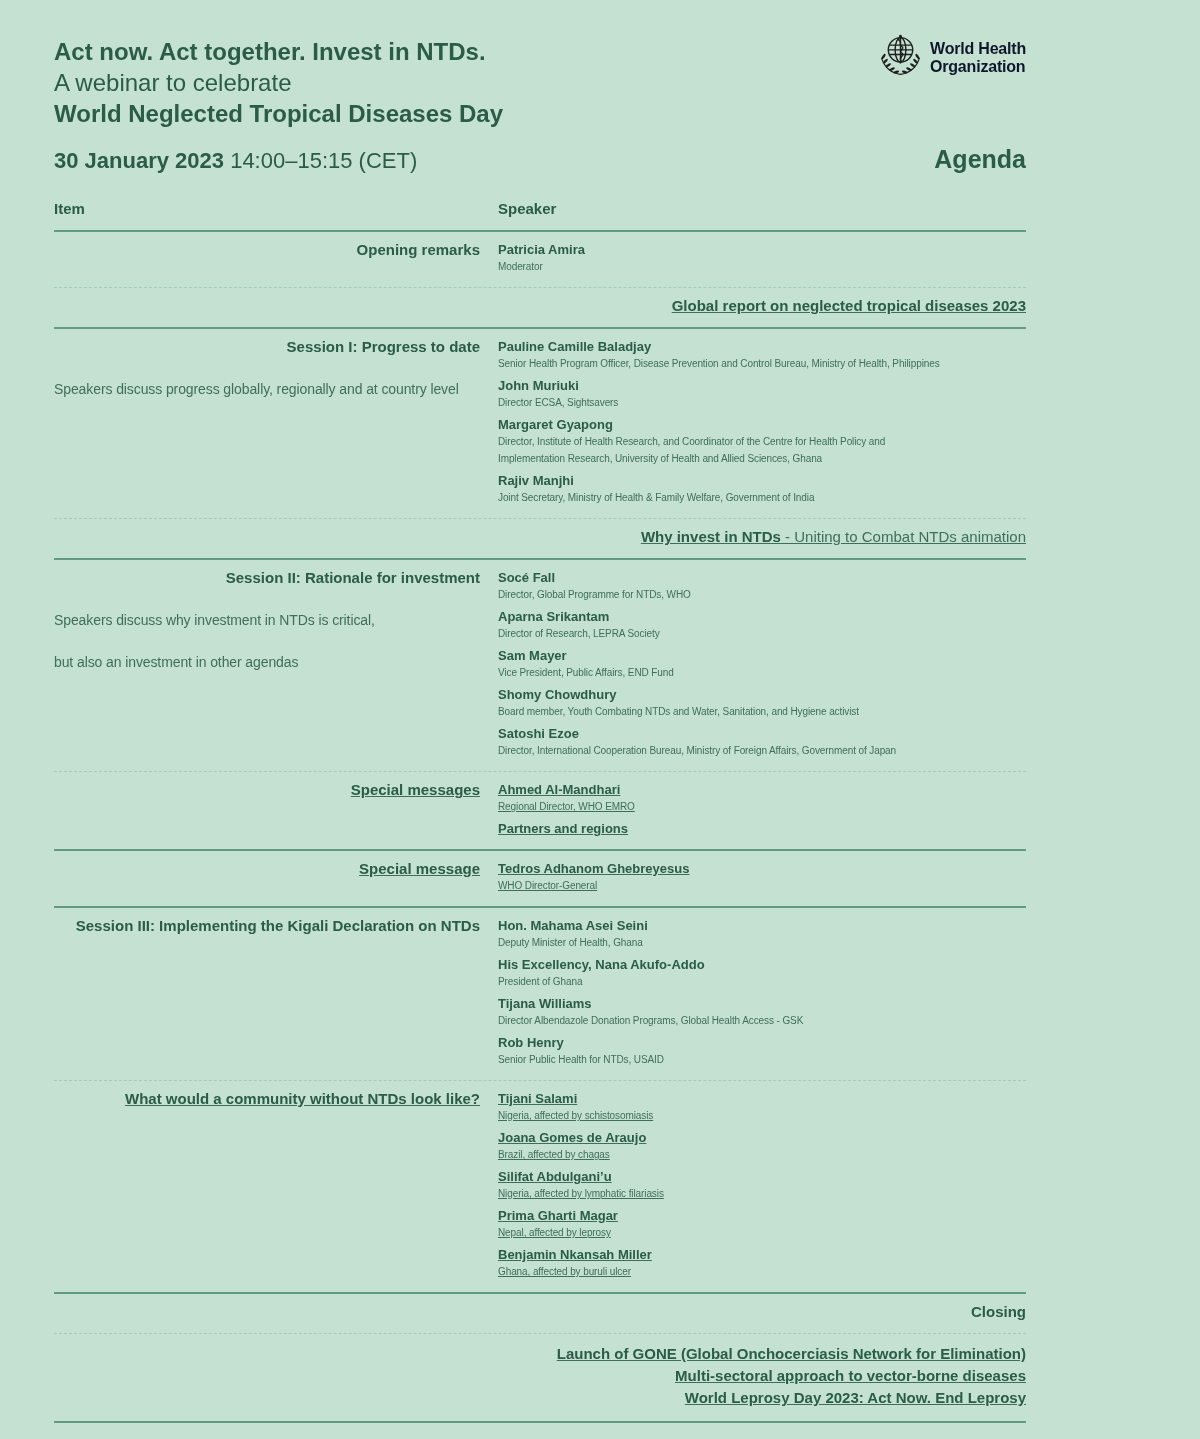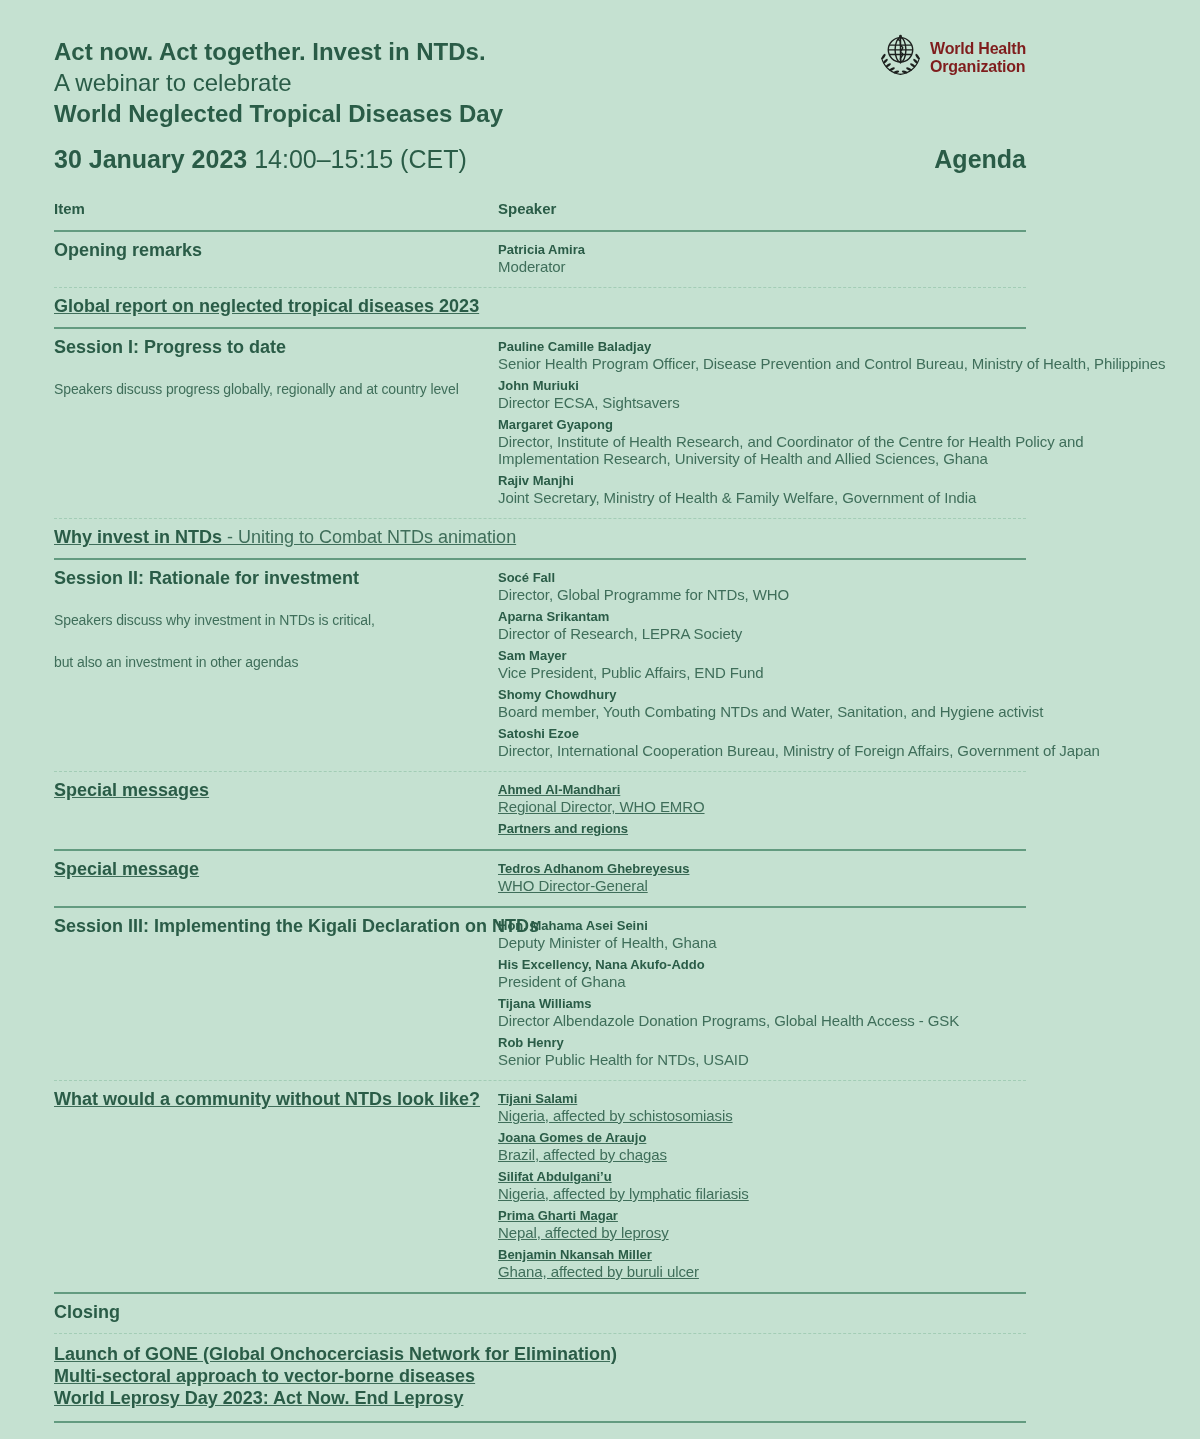--- a/index.html
+++ b/index.html
@@ -10,51 +10,51 @@
     color: #3f6e5a;
     overflow: hidden;
   }
   .page { position: relative; width: 1080px; height: 1439px; padding: 36px 54px 0 54px; }
 
   
   .hdr { position: relative; }
   .title-line { font-size: 24px; line-height: 31px; color: #2a5c47; }
   .title-bold { font-weight: bold; }
   .date-row { display: flex; justify-content: space-between; align-items: baseline; margin-top: 16px; }
-  .date-line { font-size: 25px; color: #2a5c47; }
+  .date-line { font-size: 22px; color: #2a5c47; }
   .date-line .b { font-weight: bold; }
   .agenda-label { font-size: 25px; font-weight: bold; color: #2a5c47; }
 
   .who-logo { position: absolute; top: -4px; right: 0; display: flex; align-items: center; gap: 6px; }
   .who-emblem { width: 47px; height: 47px; }
-  .who-text { font-size: 16px; line-height: 18px; font-weight: bold; color: #7f1d1d; letter-spacing: -0.2px; }
+  .who-text { font-size: 16px; line-height: 18px; font-weight: bold; color: #0f172a; letter-spacing: -0.2px; }
 
   
   .agenda-table { margin-top: 26px; }
   .agenda-head {
     display: grid; grid-template-columns: 444px 1fr;
     padding-bottom: 13px; border-bottom: 2px solid #639b80;
     font-size: 15px; font-weight: bold; color: #2a5c47;
   }
   .agenda-row {
     display: grid; grid-template-columns: 444px 1fr;
     padding: 9px 0 12px 0;
   }
   .agenda-row.div-dashed { border-bottom: 1px dashed #a3cdb6; }
   .agenda-row.div-solid  { border-bottom: 2px solid #639b80; text-decoration: underline; }
   .cell-item { padding-right: 18px; }
   .cell-item.full { grid-column: 1 / -1; padding-right: 0; }
-  .item-title { font-size: 18px; line-height: 18px; font-weight: bold; color: #2a5c47; white-space: nowrap; }
+  .item-title { font-size: 15px; line-height: 18px; font-weight: bold; color: #2a5c47; white-space: nowrap; text-align: right; }
   .item-title .suffix { font-weight: normal; color: #3f6e5a; }
   .item-title.tall { line-height: 22px; }
   .item-desc { font-size: 14px; line-height: 17px; color: #3f6e5a; white-space: nowrap; letter-spacing: -0.1px; margin-top: 25px; }
   .speaker-entry { margin-bottom: 5px; }
   .speaker-entry:last-child { margin-bottom: 0; }
   .speaker-name { font-size: 13px; line-height: 17px; font-weight: bold; color: #2a5c47; white-space: nowrap; }
-  .speaker-role { font-size: 15px; line-height: 17px; color: #3f6e5a; white-space: nowrap; letter-spacing: -0.1px; }
+  .speaker-role { font-size: 10px; line-height: 17px; color: #3f6e5a; white-space: nowrap; letter-spacing: -0.1px; }
 </style>
 </head>
 <body>
 
 <div class="page">
 
   <div class="hdr">
     <div class="title-line title-bold">Act now. Act together. Invest in NTDs.</div>
     <div class="title-line">A webinar to celebrate</div>
     <div class="title-line title-bold">World Neglected Tropical Diseases Day</div>

